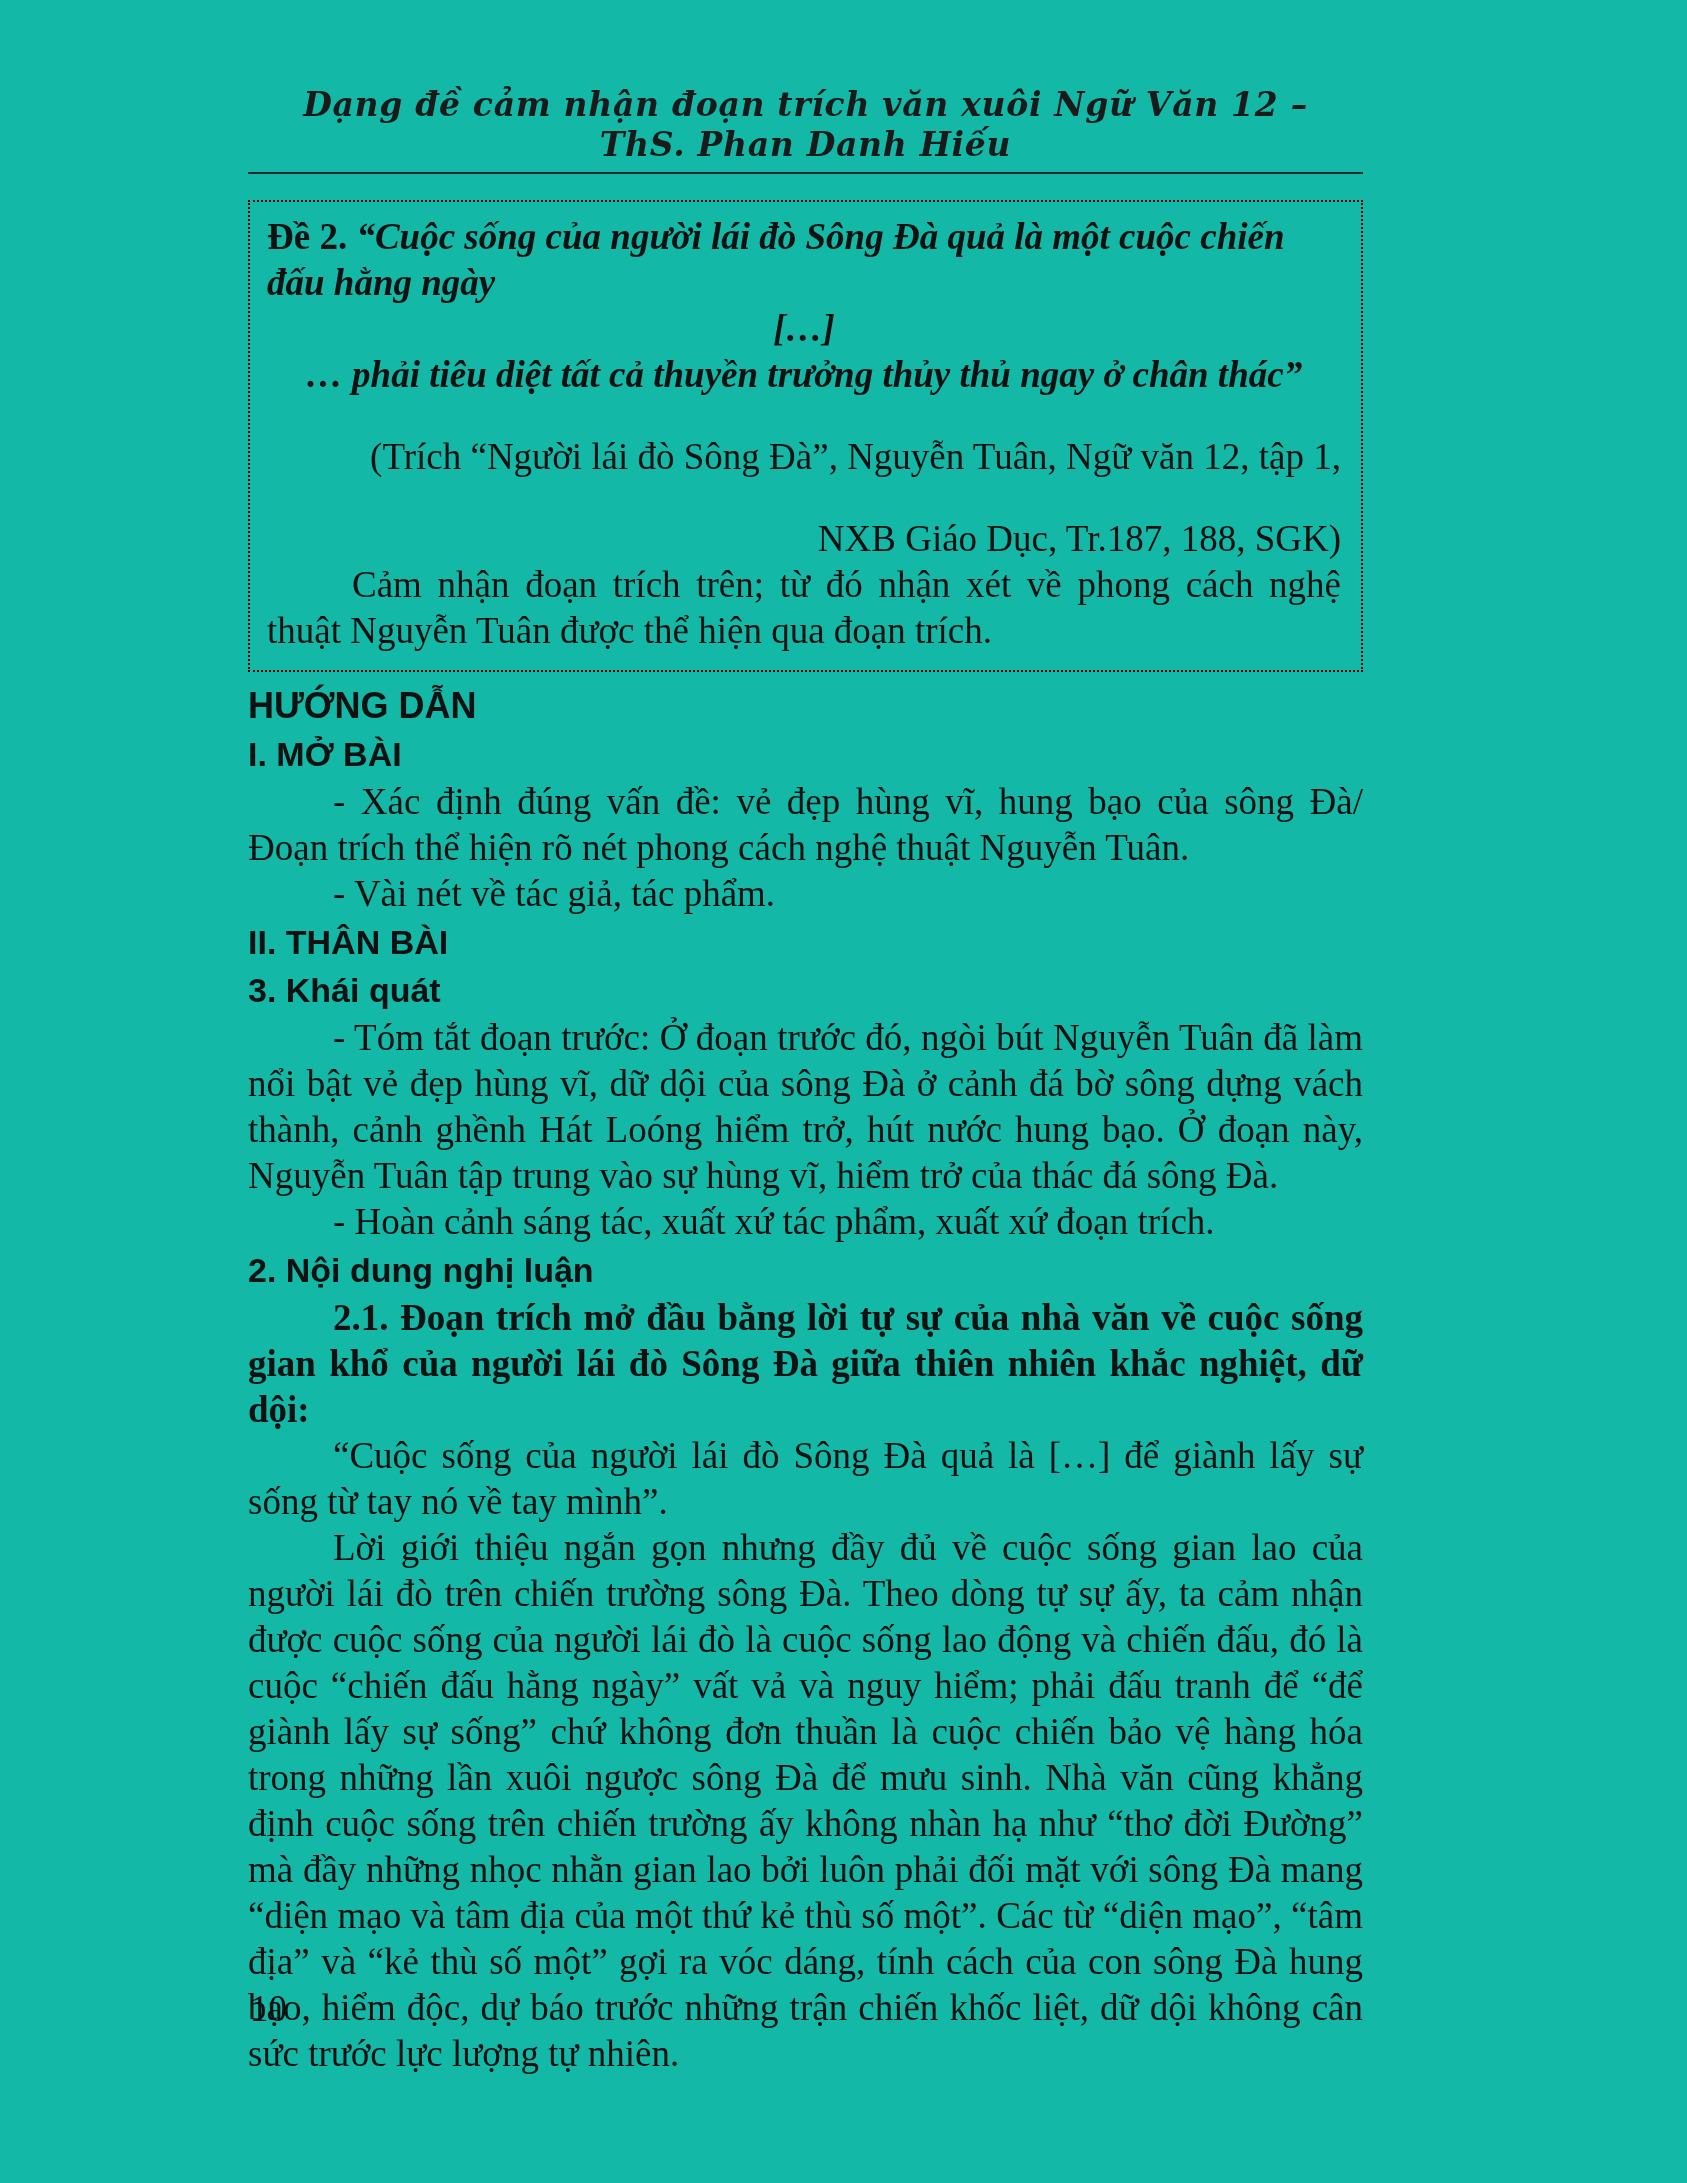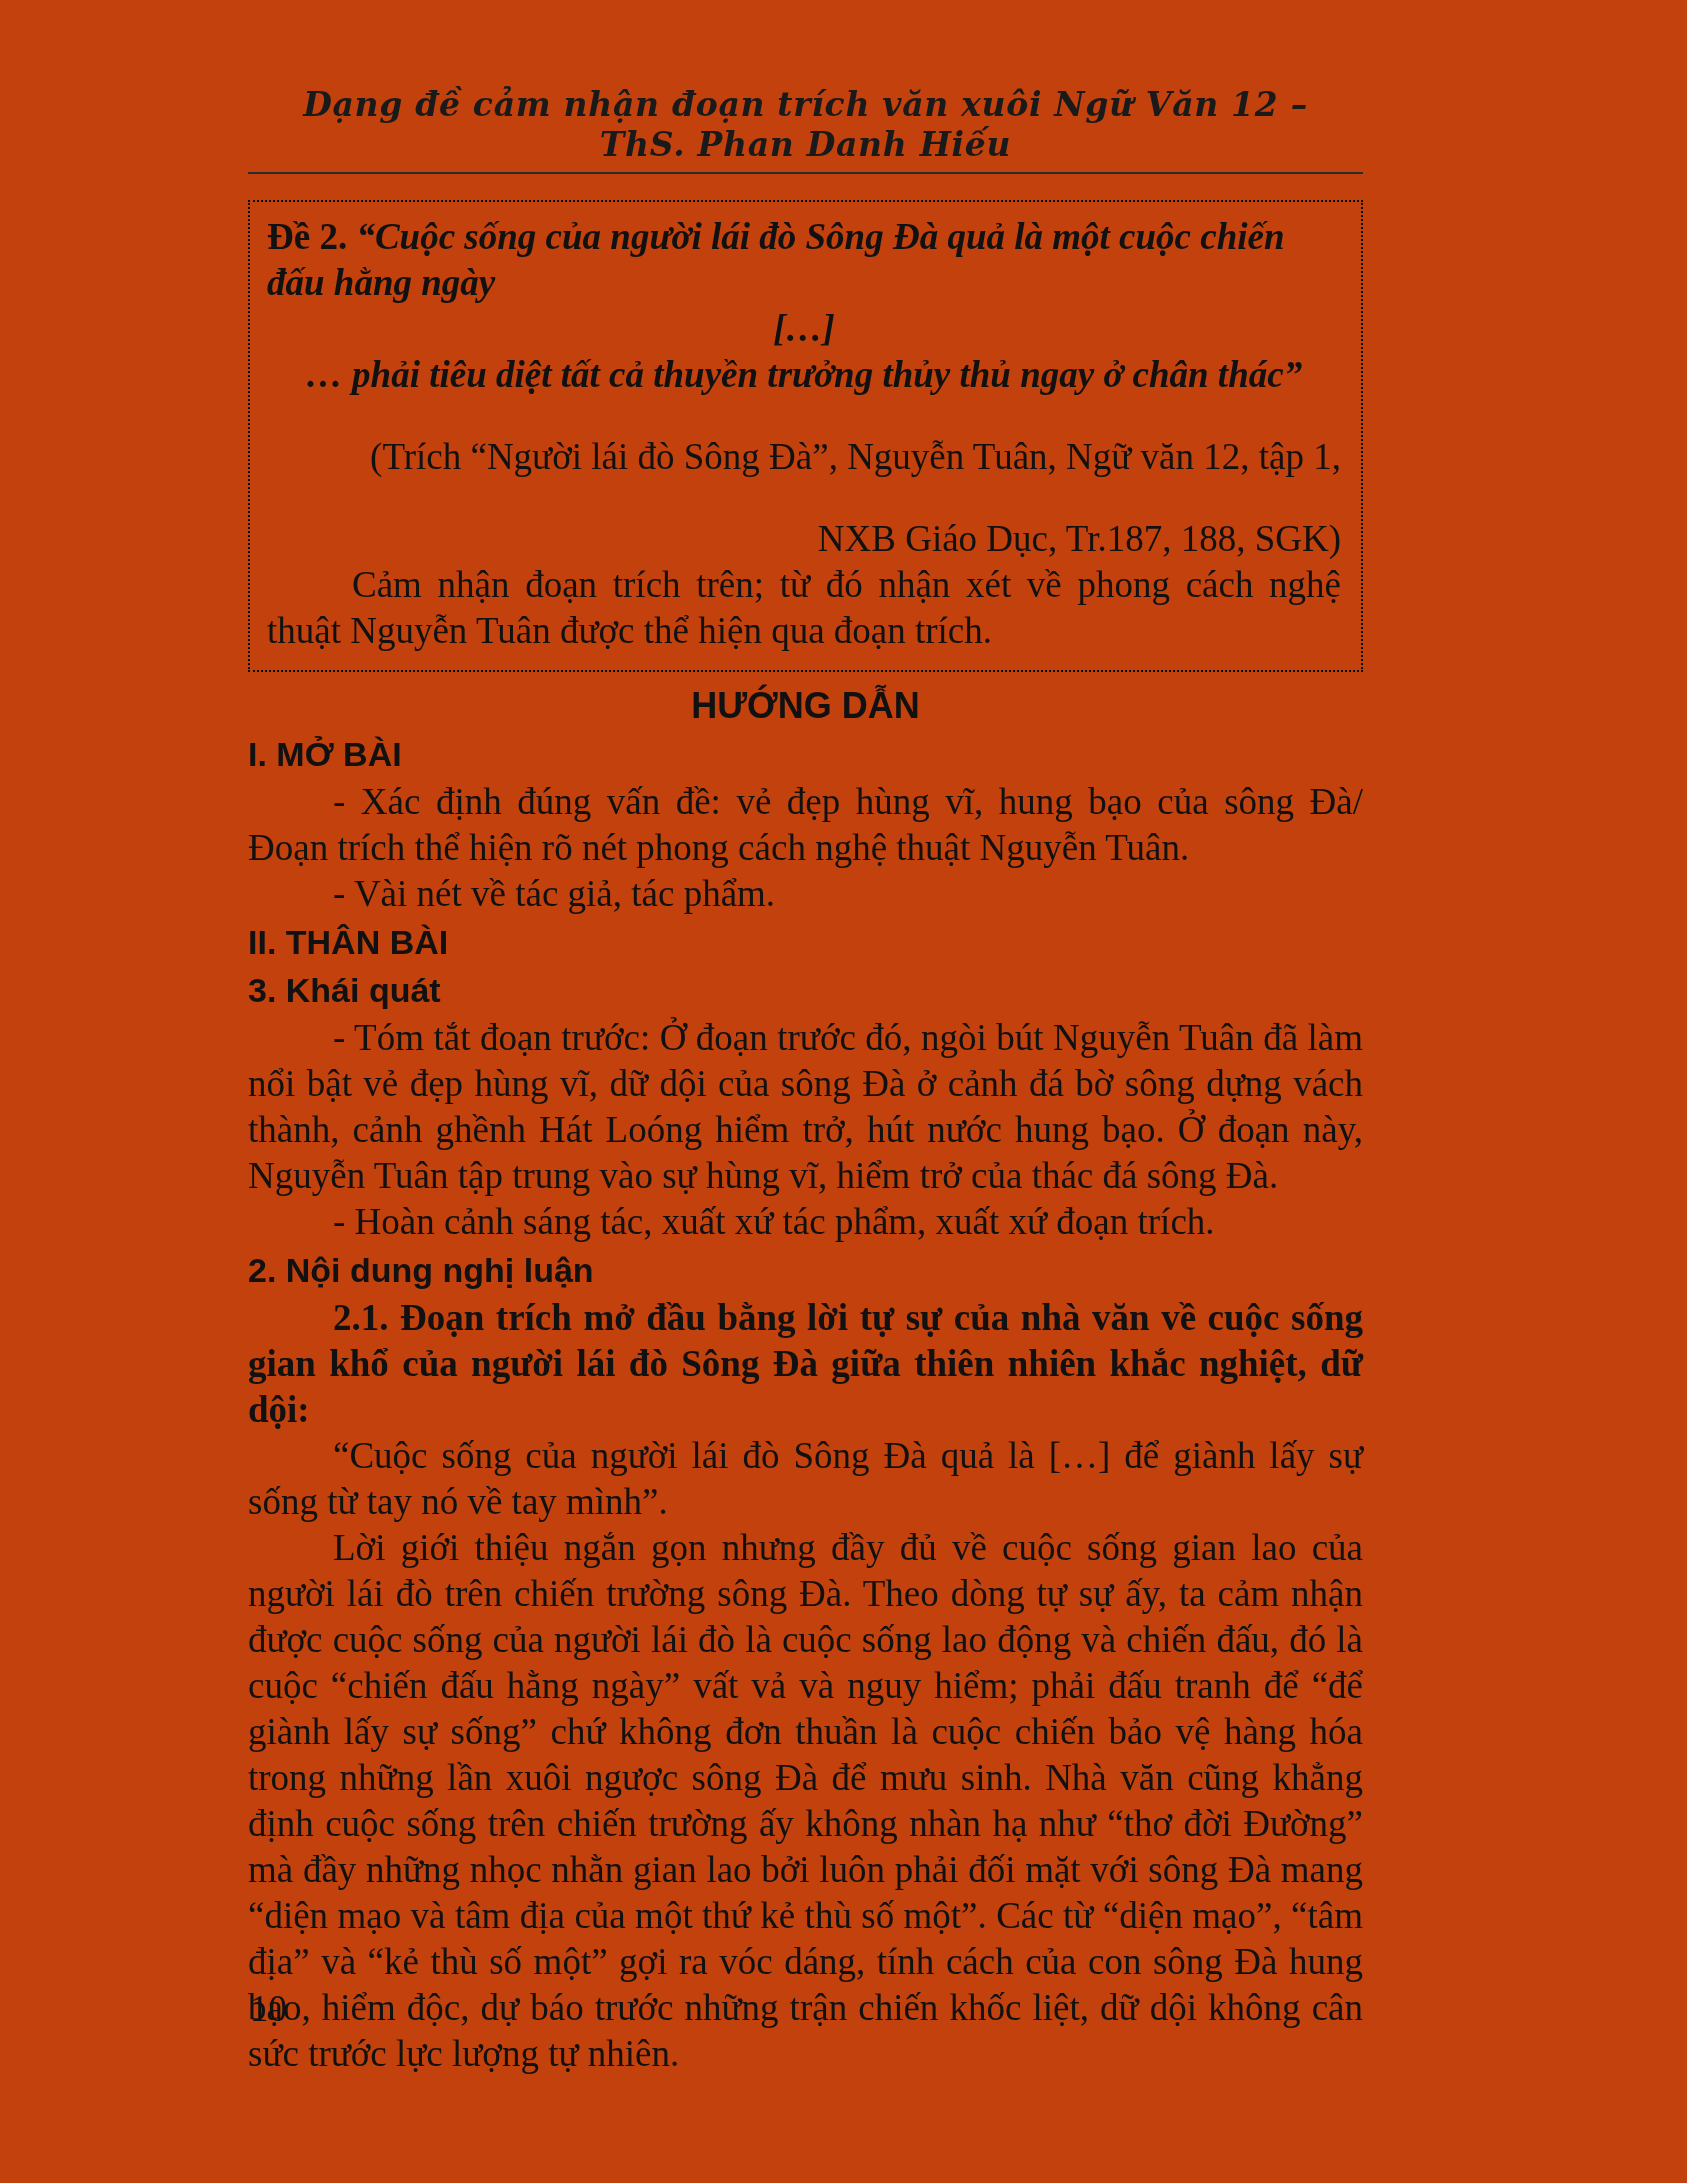--- a/index.html
+++ b/index.html
@@ -5,21 +5,21 @@
 <style>
   html, body {
     margin: 0;
     padding: 0;
     background: #ffffff;
   }
   .page {
     position: relative;
     width: 1687px;
     height: 2183px;
-    background: #c2410c;
+    background: #14b8a6;
     color: #111111;
     font-family: "Liberation Serif", serif;
     overflow: hidden;
   }
   .content {
     padding: 85px 324px 0 248px; 
   }
 
   
   .running-header {
@@ -61,21 +61,21 @@
     text-align: justify;
     text-indent: 85px;
   }
 
   
   .guide-title {
     font-family: "Liberation Sans", sans-serif;
     font-weight: bold;
     font-size: 36px;
     line-height: 46px;
-    text-align: center;
+    text-align: left;
     margin: 10.6px 0 1.3px 0;
   }
   .h-sans {
     font-family: "Liberation Sans", sans-serif;
     font-weight: bold;
     font-size: 34px;
     line-height: 46px;
     margin: 2px 0;
   }
   .para {

